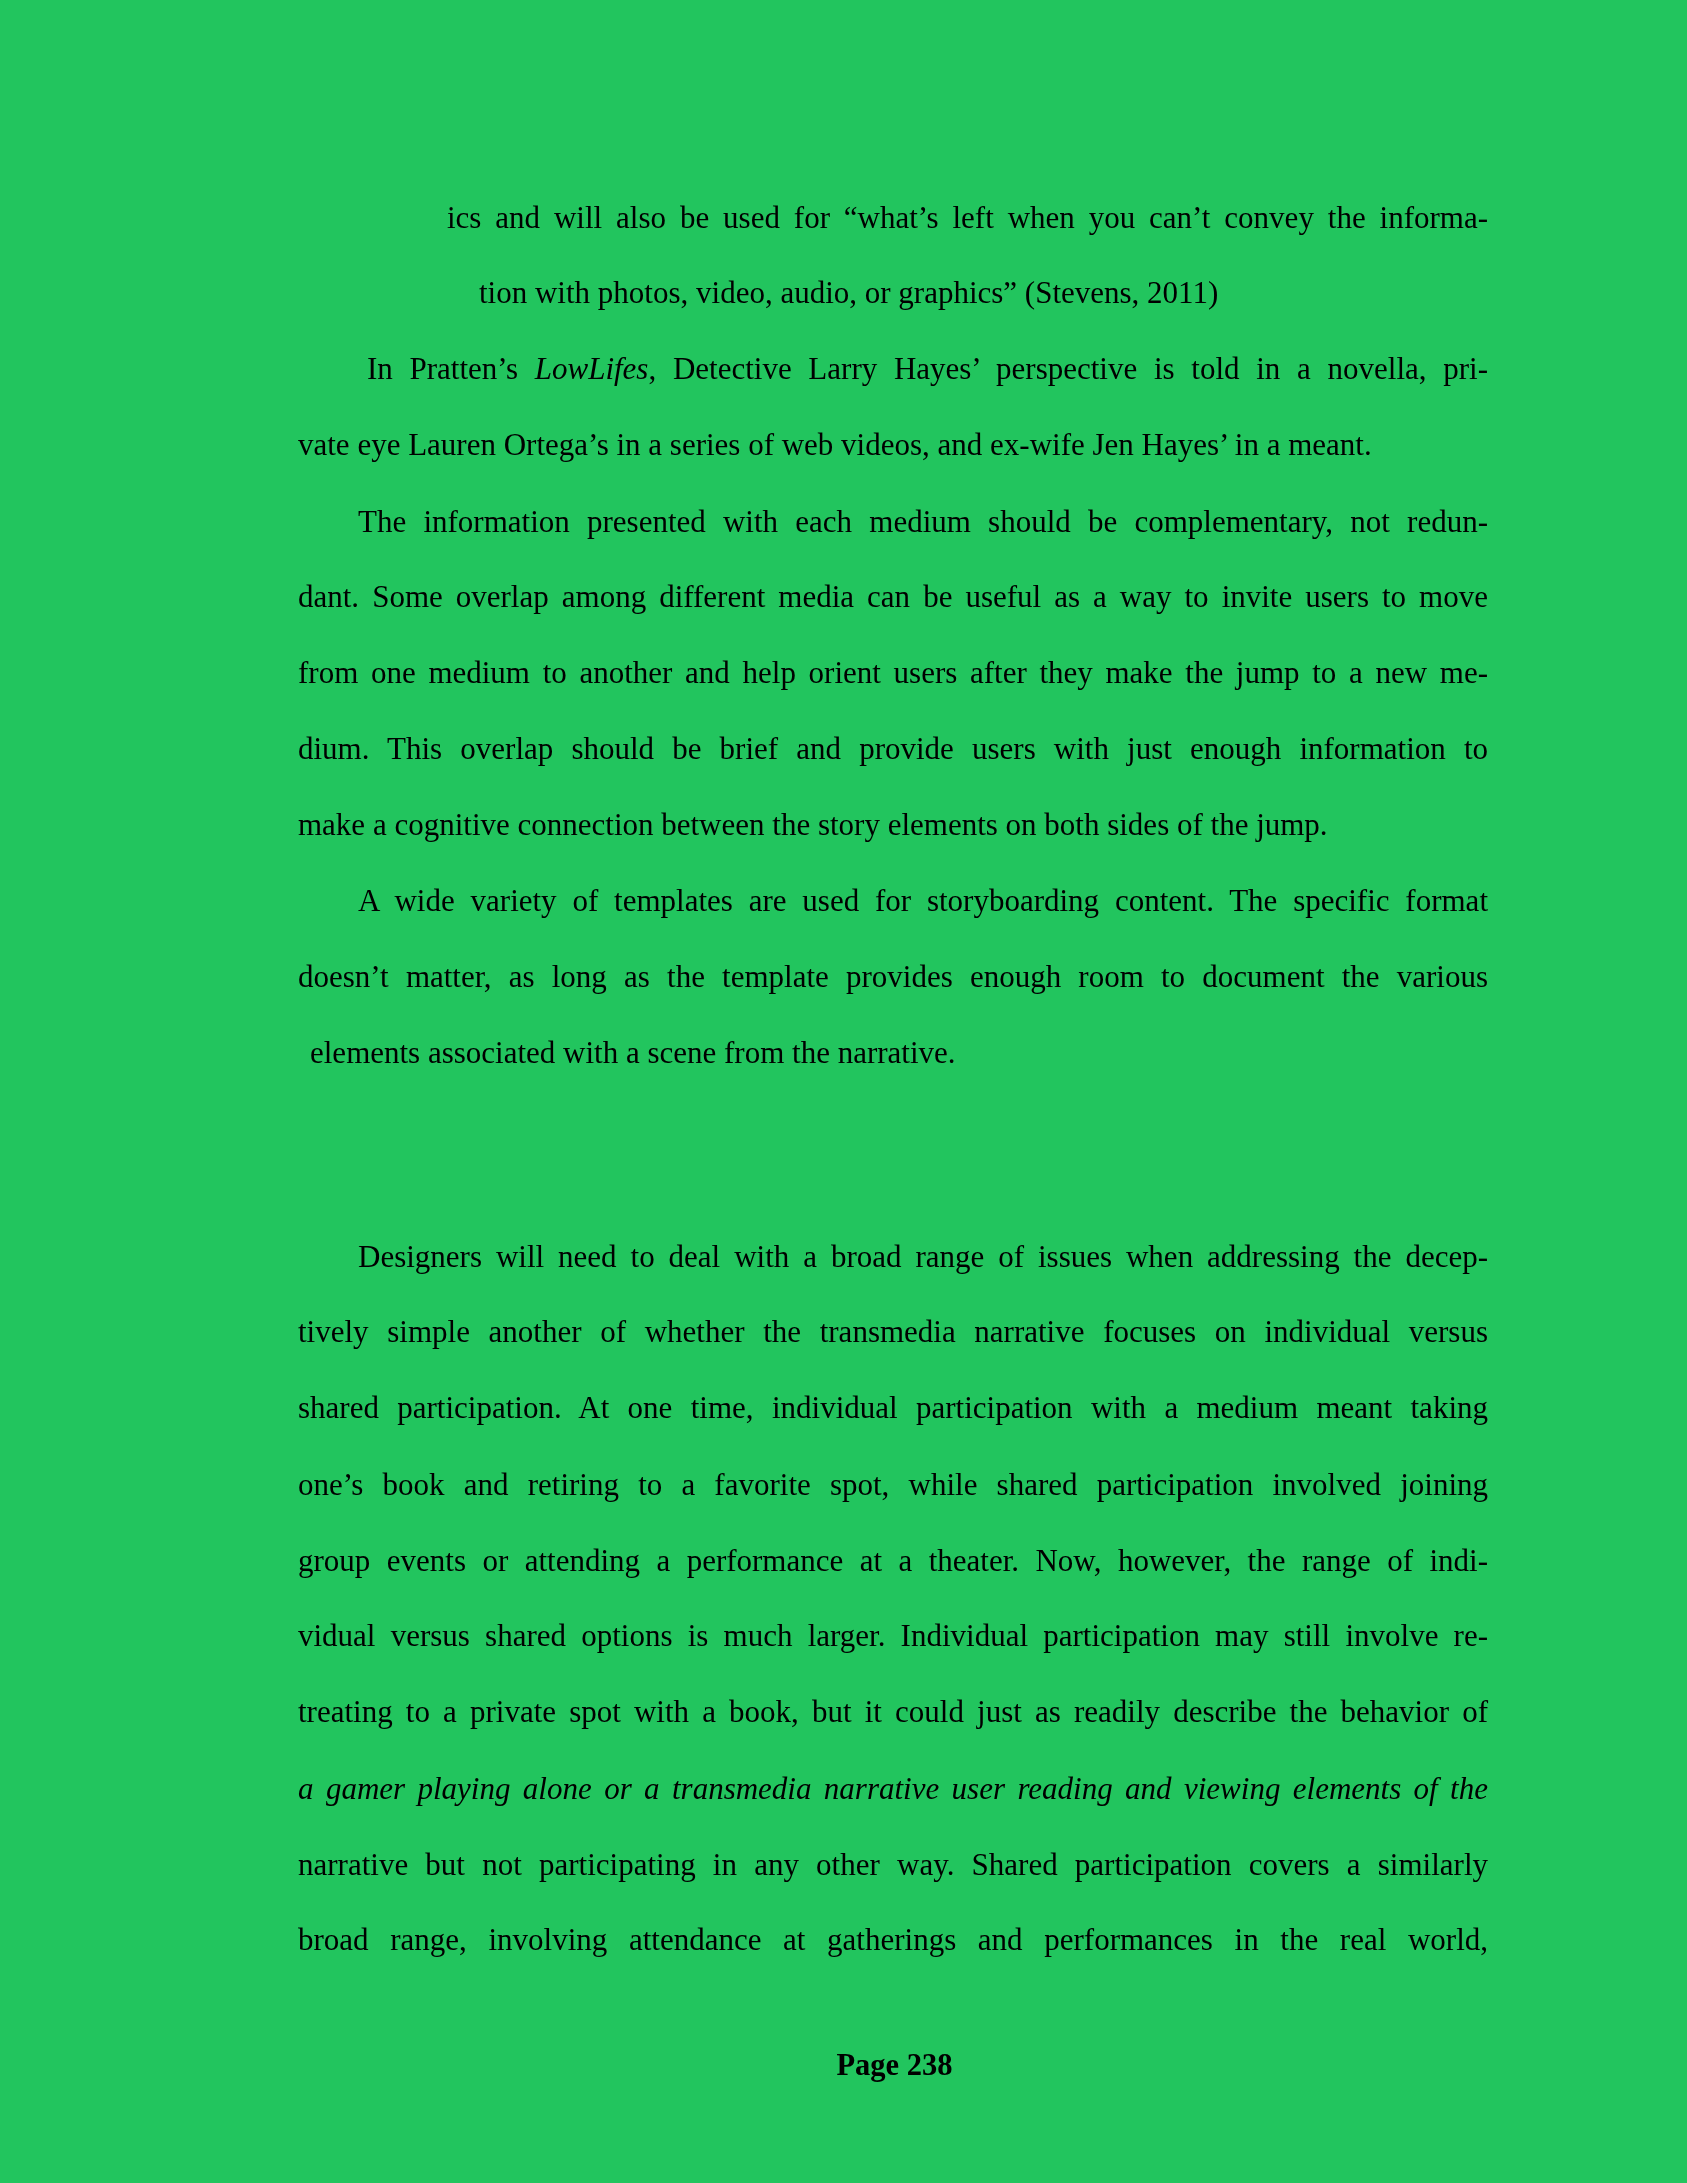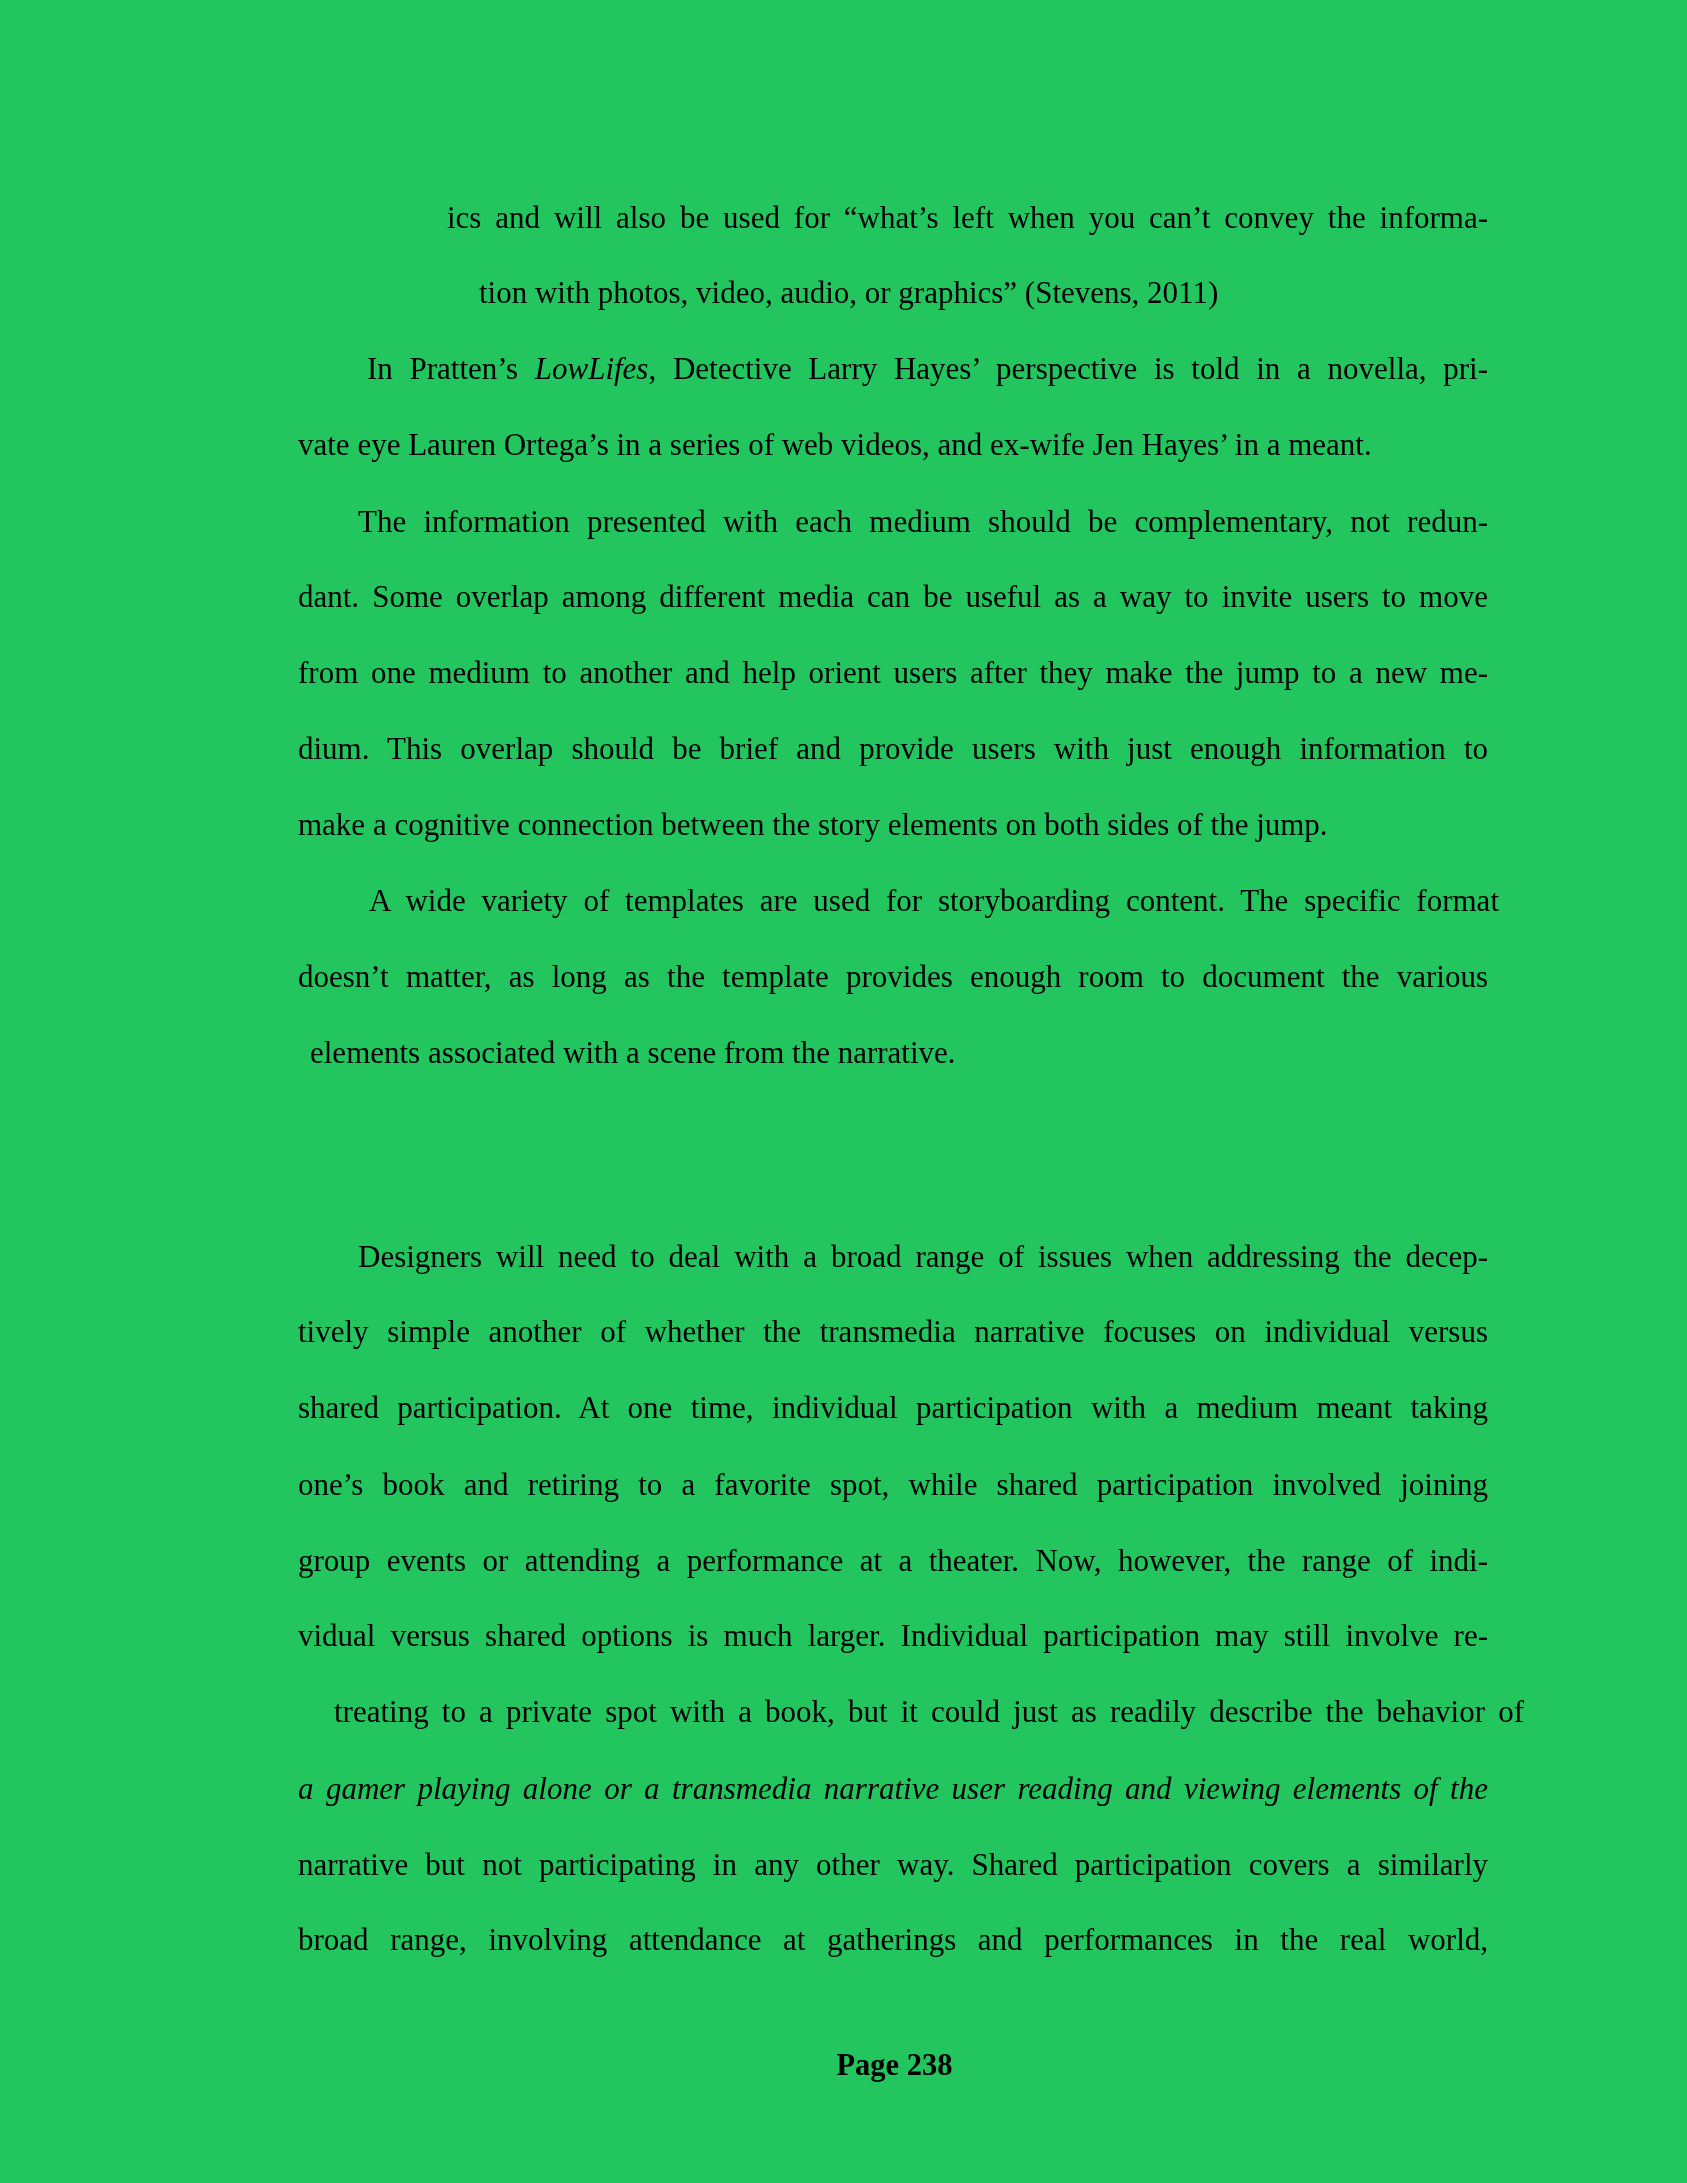--- a/index.html
+++ b/index.html
@@ -77,34 +77,34 @@
 
   <div>
     <div class="line just" style="left:358px; width:1130px; top:484px;">The information presented with each medium should be complementary, not redun-</div>
     <div class="line just" style="left:298px; width:1190px; top:559px;">dant. Some overlap among different media can be useful as a way to invite users to move</div>
     <div class="line just" style="left:298px; width:1190px; top:635px;">from one medium to another and help orient users after they make the jump to a new me-</div>
     <div class="line just" style="left:298px; width:1190px; top:711px;">dium. This overlap should be brief and provide users with just enough information to</div>
     <div class="line" style="left:298px; top:787px;">make a cognitive connection between the story elements on both sides of the jump.</div>
   </div>
 
   <div>
-    <div class="line just" style="left:358px; width:1130px; top:863px;margin-left:11px;">A wide variety of templates are used for storyboarding content. The specific format</div>
+    <div class="line just" style="left:358px; width:1130px; top:863px;">A wide variety of templates are used for storyboarding content. The specific format</div>
     <div class="line just" style="left:298px; width:1190px; top:939px;">doesn’t matter, as long as the template provides enough room to document the various</div>
     <div class="line" style="left:298px; top:1015px;margin-left:12px;">elements associated with a scene from the narrative.</div>
   </div>
 
 
   <div>
     <div class="line just" style="left:358px; width:1130px; top:1219px;">Designers will need to deal with a broad range of issues when addressing the decep-</div>
     <div class="line just" style="left:298px; width:1190px; top:1294px;">tively simple another of whether the transmedia narrative focuses on individual versus</div>
     <div class="line just" style="left:298px; width:1190px; top:1370px;">shared participation. At one time, individual participation with a medium meant taking</div>
     <div class="line just" style="left:298px; width:1190px; top:1447px;">one’s book and retiring to a favorite spot, while shared participation involved joining</div>
     <div class="line just" style="left:298px; width:1190px; top:1523px;">group events or attending a performance at a theater. Now, however, the range of indi-</div>
     <div class="line just" style="left:298px; width:1190px; top:1598px;">vidual versus shared options is much larger. Individual participation may still involve re-</div>
-    <div class="line just" style="left:298px; width:1190px; top:1674px;margin-left:36px;">treating to a private spot with a book, but it could just as readily describe the behavior of</div>
+    <div class="line just" style="left:298px; width:1190px; top:1674px;">treating to a private spot with a book, but it could just as readily describe the behavior of</div>
     <div class="line just" style="left:298px; width:1190px; top:1751px;font-style:italic;">a gamer playing alone or a transmedia narrative user reading and viewing elements of the</div>
     <div class="line just" style="left:298px; width:1190px; top:1827px;">narrative but not participating in any other way. Shared participation covers a similarly</div>
     <div class="line just" style="left:298px; width:1190px; top:1902px;">broad range, involving attendance at gatherings and performances in the real world,</div>
   </div>
 
   <div class="footer">Page 238</div>
 
 </div>
 
 

